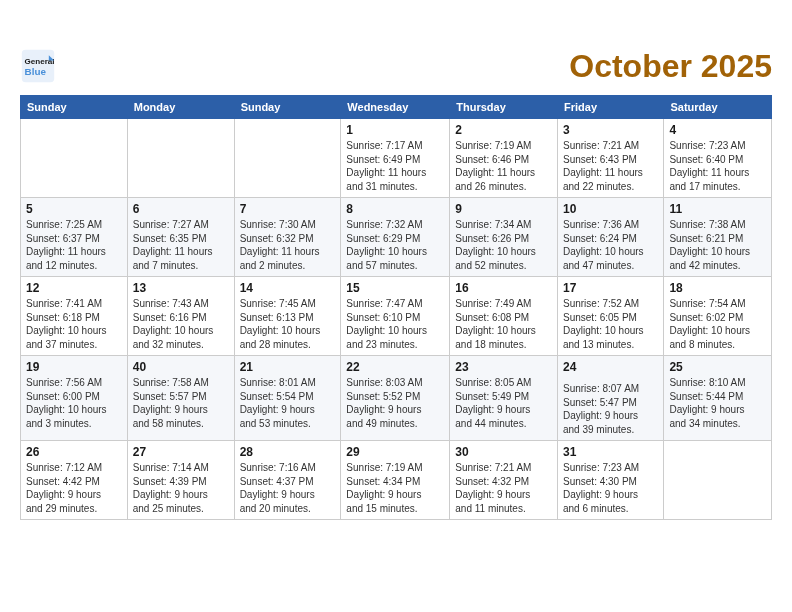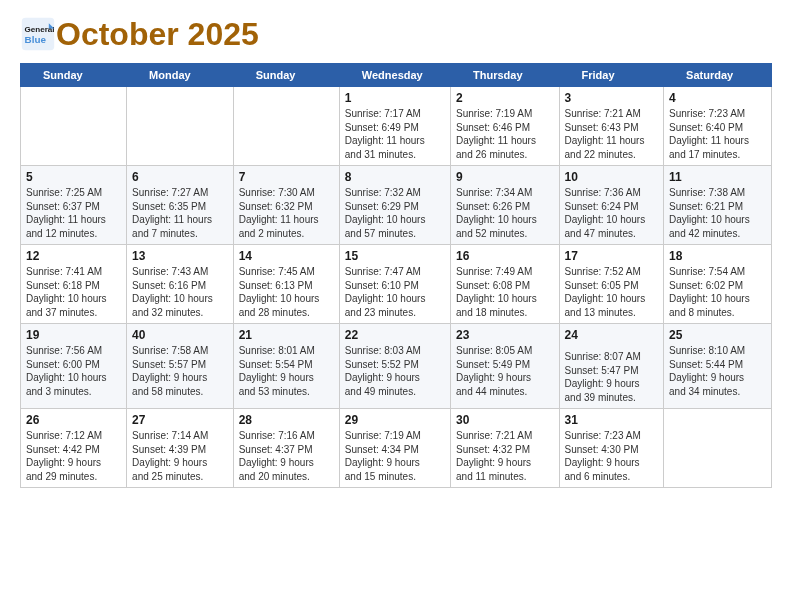--- a/index.html
+++ b/index.html
@@ -10,22 +10,24 @@
       height: 612px;
       overflow: hidden;
     }
     .page {
       width: 792px;
       height: 612px;
       padding: 16px 20px 10px 20px;
     }
     .header {
       display: flex;
+      justify-content: space-between;
       align-items: flex-start;
       margin-bottom: 10px;
+      margin-top: 32px;
     }
     .logo {
       display: flex;
       align-items: center;
       gap: 4px;
     }
     .logo-icon {
       width: 36px;
       height: 36px;
     }
@@ -42,21 +44,21 @@
       color: #333;
     }
     .calendar {
       width: 100%;
       border-collapse: collapse;
       font-size: 10px;
     }
     .calendar th {
       background-color: #2c5fa8;
       color: #fff;
-      padding: 5px 22px;
+      padding: 5px 6px;
       text-align: left;
       font-size: 11px;
       font-weight: bold;
       border: 1px solid #2c5fa8;
     }
     .calendar td {
       border: 1px solid #ccc;
       vertical-align: top;
       padding: 4px 5px;
       width: 113px;

